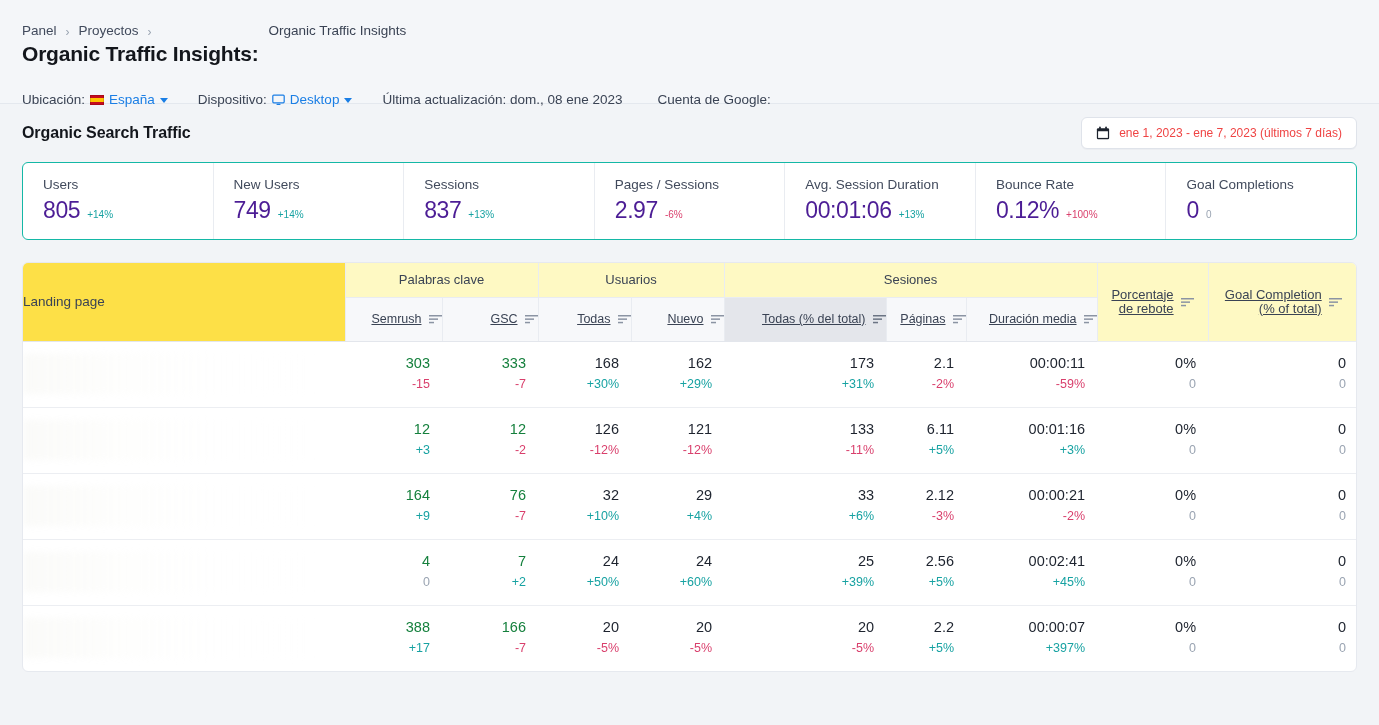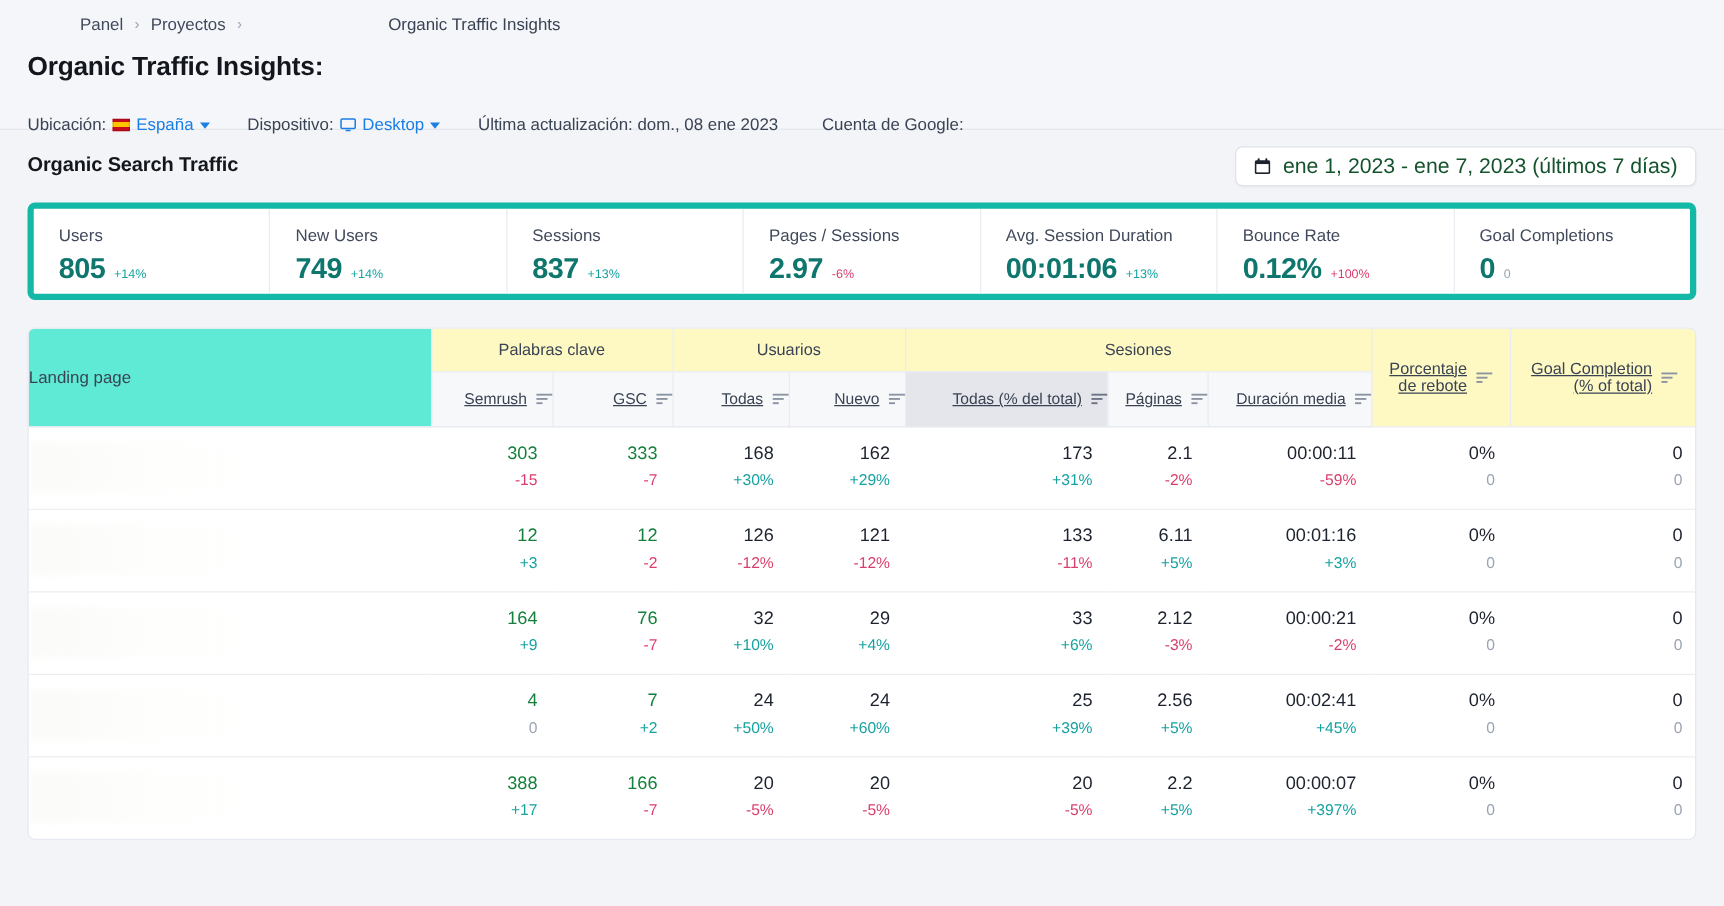--- a/index.html
+++ b/index.html
@@ -13,25 +13,24 @@
   .page { width: 1379px; height: 725px; position: relative; overflow: hidden; background: #f2f4f7; }
 
   
   .topbar {
     background: #f4f6f9;
     border-bottom: 1px solid #e4e8ee;
     padding: 0 22px 12px 22px;
     height: 104px;
   }
   .breadcrumb {
-    display: flex; align-items: center;
+    display: flex; align-items: flex-end;
     height: 38px;
     font-size: 13.5px;
     color: #4a5568;
-    margin-left: 42px;
   }
   .crumb { color: #414a5c; }
   .crumb-sep {
     margin: 0 9px;
     color: #9aa4b2;
     font-size: 12px;
     line-height: 1;
   }
   .crumb-current {
     margin-left: 108px;
@@ -83,49 +82,49 @@
   .section-title {
     font-size: 16px; font-weight: bold; color: #13161c; letter-spacing: -0.1px; text-align: right;
   }
   .daterange {
     display: inline-flex; align-items: center;
     background: #fff;
     border: 1px solid #dfe3ea;
     border-radius: 6px;
     height: 32px;
     padding: 0 14px;
-    font-size: 17px;
-    color: #14532d;
+    font-size: 12px;
+    color: #ef4444;
     box-shadow: 0 1px 1px rgba(20,30,50,0.03);
   }
   .cal-icon { margin-right: 9px; display: inline-flex; }
 
   
   .kpi-card {
     margin: 0 22px;
     background: #fff;
-    border: 5px solid #14b8a6;
+    border: 1px solid #14b8a6;
     border-radius: 6px;
     display: flex;
     height: 78px;
     overflow: hidden;
   }
   .kpi {
     flex: 1 1 0;
     padding: 14px 0 0 20px;
     border-right: 1px solid #e9ecf1;
     min-width: 0;
   }
   .kpi:last-child { border-right: none; }
   .kpi-label {
     font-size: 13.5px; color: #414a5c; line-height: 16px; white-space: nowrap;
   }
   .kpi-valrow { display: flex; align-items: baseline; margin-top: 4px; }
   .kpi-value {
-    font-size: 23px; font-weight: bold; color: #0f766e; letter-spacing: -0.4px;
+    font-size: 23px; font-weight: normal; color: #4c1d95; letter-spacing: -0.4px;
   }
   .kpi-delta { font-size: 10px; margin-left: 7px; }
   .up { color: #17a2a2; }
   .down { color: #d93f6c; }
   .neutral { color: #9aa4b2; }
 
   
   .table-card {
     margin: 22px 22px 0 22px;
     background: #fff;
@@ -161,21 +160,21 @@
     border-bottom: 1px solid #e3e6ec;
     border-left: 1px solid #e9ecf1;
     vertical-align: middle;
     padding-right: 12px;
   }
   .th-inner { display: flex; align-items: center; justify-content: flex-end; gap: 7px; }
   .th-inner.c { justify-content: center; }
   .th-txt { line-height: 14px; text-decoration: underline; }
   .th-txt.two { text-align: right; }
   th.lp-head {
-    background: #5eead4;
+    background: #fde047;
     border-bottom: 1px solid #e3e6ec;
     border-left: none;
     text-align: left;
     vertical-align: middle;
     font-weight: normal;
     font-size: 13.5px;
     color: #3a4354;
     padding-left: 20px;
   }
   th.sorted { background: #e4e6eb; }

